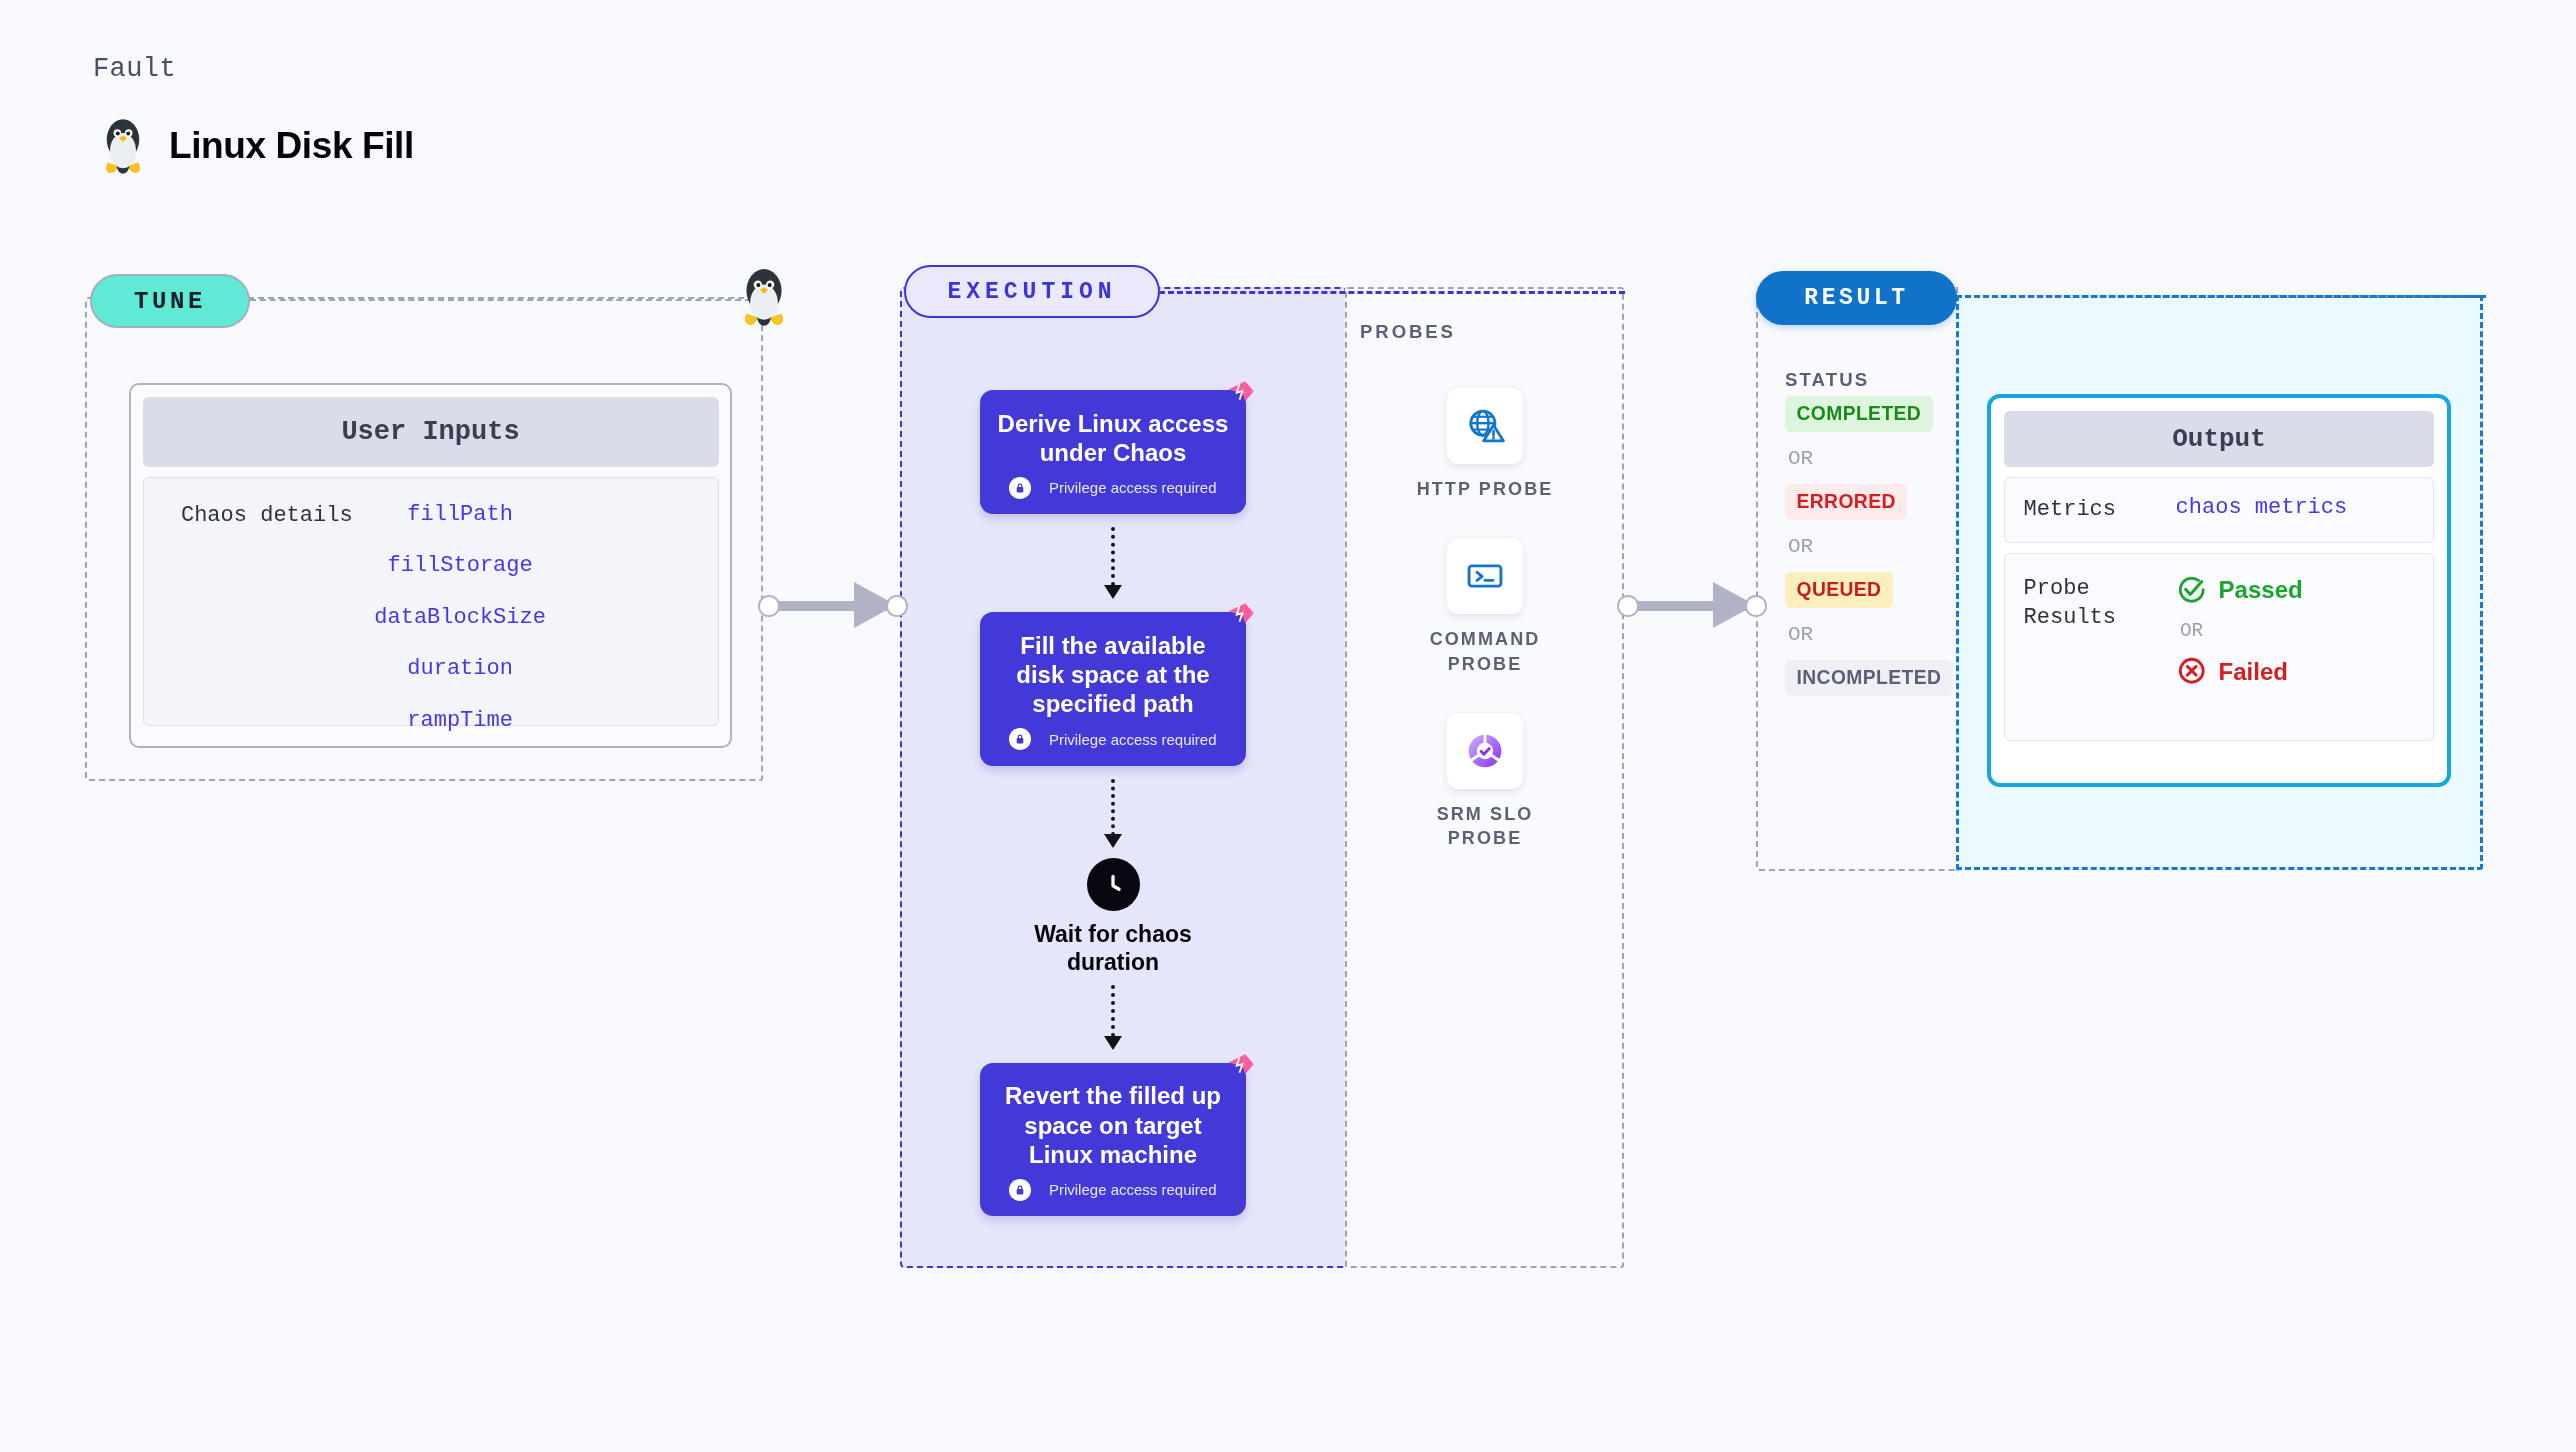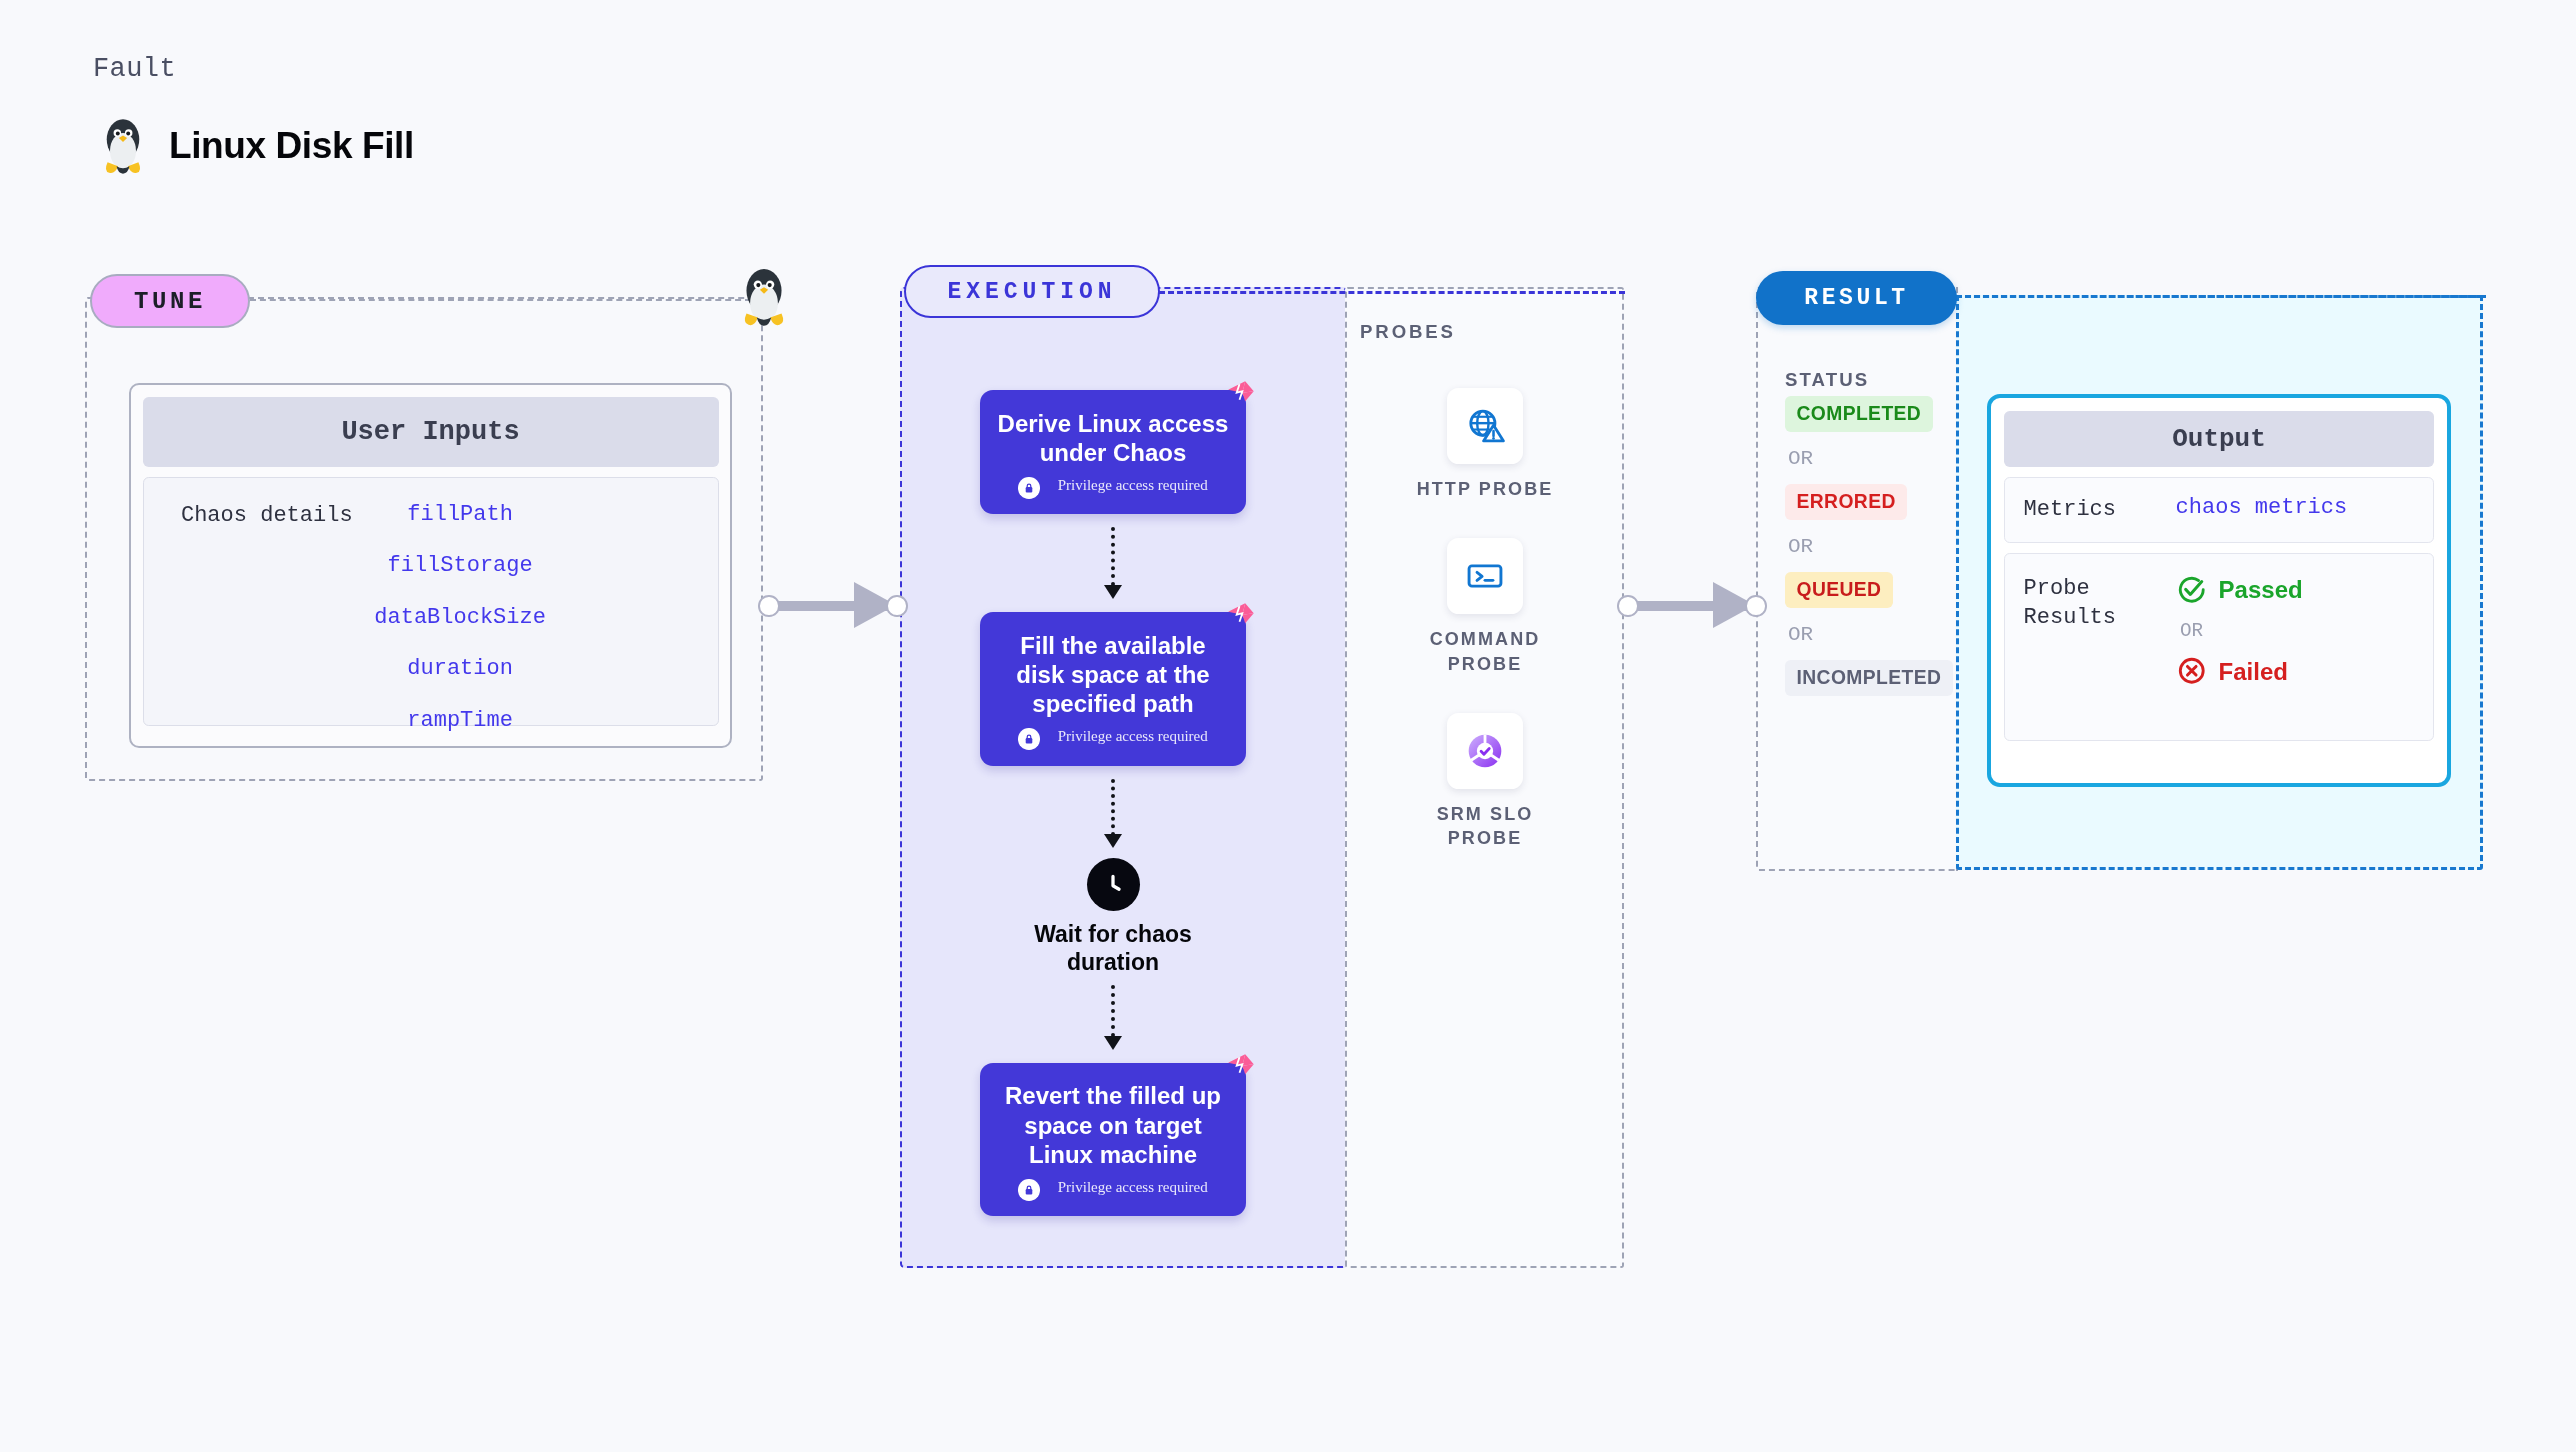--- a/index.html
+++ b/index.html
@@ -33,21 +33,21 @@
     position: absolute; left: 85px; top: 297px;
     width: 678px; height: 484px;
     border: 2.1px dashed #9ea3b5;
     border-radius: 2.9px;
     background: transparent;
   }
   .tune-pill {
     position: absolute; left: 90px; top: 274px;
     width: 160px; height: 54px;
     border: 2.1px solid #a8acc0; border-radius: 29px;
-    background: #f0abfc;
+    background: #5eead4;
     display: flex; align-items: center; justify-content: center;
     font-family: "Liberation Mono", monospace;
     font-size: 24px; font-weight: 700; color: #1c1e28; letter-spacing: 3.6px;
     z-index: 6;
   }
   .tune-dash-line {
     position: absolute; left: 250px; top: 299px;
     width: 501px; height: 0;
     border-top: 2.9px dashed #9ea3b5;
     z-index: 3;
@@ -161,21 +161,21 @@
     border-radius: 13px;
     padding: 18.6px 17px 15.8px;
     text-align: center;
     box-shadow: 0 4.3px 10px rgba(40,30,150,.18);
   }
   .exec-block-title {
     color: #ffffff; font-size: 24px; font-weight: 700; line-height: 1.22;
   }
   .priv-row {
     margin-top: 10px;
-    display: flex; justify-content: center; gap: 18px; font-family: Liberation Serif, serif;
+    display: flex; align-items: center; justify-content: center; gap: 18px;
   }
   .priv-badge {
     width: 21.5px; height: 21.5px; border-radius: 50%;
     background: #ffffff;
     display: flex; align-items: center; justify-content: center;
     flex: none;
   }
   .priv-text { color: #e9e8fb; font-size: 15px; }
 
   .flag {

